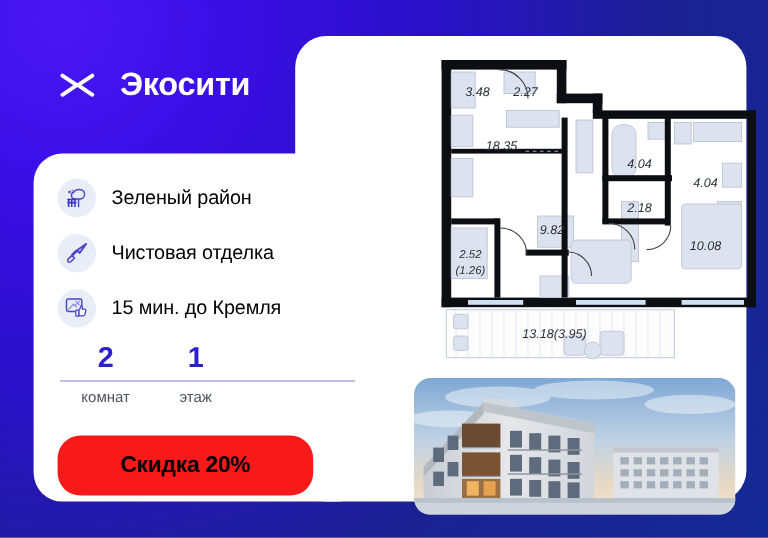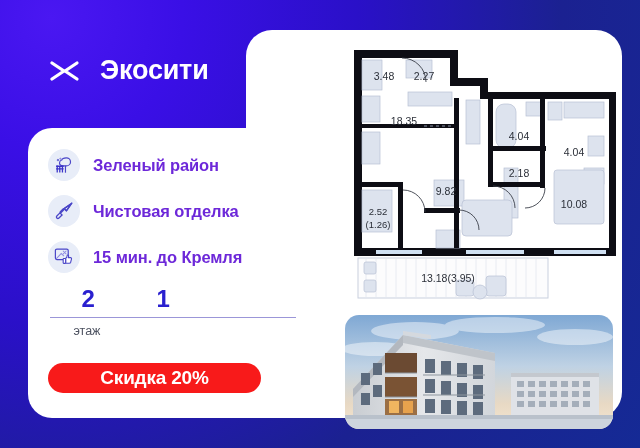--- a/index.html
+++ b/index.html
@@ -37,50 +37,50 @@
     position:absolute;left:250px;top:140px;width:60px;height:270px;background:#fff;z-index:2;
   }
   
   .features{position:absolute;left:20px;top:14px;width:250px;z-index:4;}
   .feature{display:flex;align-items:center;height:46px;}
   .f-ico{
     width:32px;height:32px;border-radius:50%;background:#e8edf8;
     display:flex;align-items:center;justify-content:center;flex:0 0 auto;
   }
   .f-label{
-    margin-left:13px;font-size:16.5px;font-weight:700;color:#6d28d9;
+    margin-left:13px;font-size:16.5px;font-weight:400;color:#000000;
     letter-spacing:-0.1px;white-space:nowrap;
   }
   
   .stats{position:absolute;left:22px;top:157px;width:250px;z-index:4;}
   .stat-row{display:flex;align-items:flex-end;}
   .stat{text-align:center;}
   .stat.rooms{width:76px;}
   .stat.floor{width:74px;}
   .stat.area{width:100px;}
   .stat-val{
     font-size:24px;font-weight:700;color:#2a20cf;line-height:28px;letter-spacing:-0.3px;
   }
   .stat-val sup{font-size:13px;vertical-align:super;line-height:0;}
   .stat-rule{height:1.4px;background:#9b96d8;margin:4px 0 6px 0;width:246px;}
   .cap-row{display:flex;}
   .stat-cap{
     font-size:12.5px;color:#4d5260;line-height:14.5px;text-align:center;font-weight:400;
   }
   
   .discount{
-    position:absolute;left:48px;top:363px;width:213px;height:30px;
+    position:absolute;left:48px;top:363px;width:213px;height:50px;
     background:#f81a1a;border-radius:19px;z-index:5;
     display:flex;align-items:center;justify-content:center;
-    color:#ffffff;font-size:19px;font-weight:700;letter-spacing:-0.2px;
+    color:#000000;font-size:19px;font-weight:700;letter-spacing:-0.2px;
     border:none;cursor:pointer;
   }
   
   .floorplan{
-    position:absolute;left:336px;top:40px;width:280px;height:262px;z-index:4;
+    position:absolute;left:350px;top:40px;width:280px;height:262px;z-index:4;font-style:italic;
   }
   .floorplan svg{display:block;}
   
   .photo{
     position:absolute;left:345px;top:315px;width:268px;height:114px;
     border-radius:14px;overflow:hidden;z-index:5;
   }
   .photo svg{display:block;}
 </style>
 </head>
@@ -152,20 +152,23 @@
           <div class="stat-val">2</div>
         </div>
         <div class="stat floor">
           <div class="stat-val">1</div>
         </div>
       </div>
 
       <div class="stat-rule"></div>
 
       <div class="cap-row">
+        <div class="stat rooms">
+          <div class="stat-cap">комнат</div>
+        </div>
         <div class="stat floor">
           <div class="stat-cap">этаж</div>
         </div>
       </div>
     </div>
 
   </div>
 
   <div class="discount">Скидка 20%</div>
 

